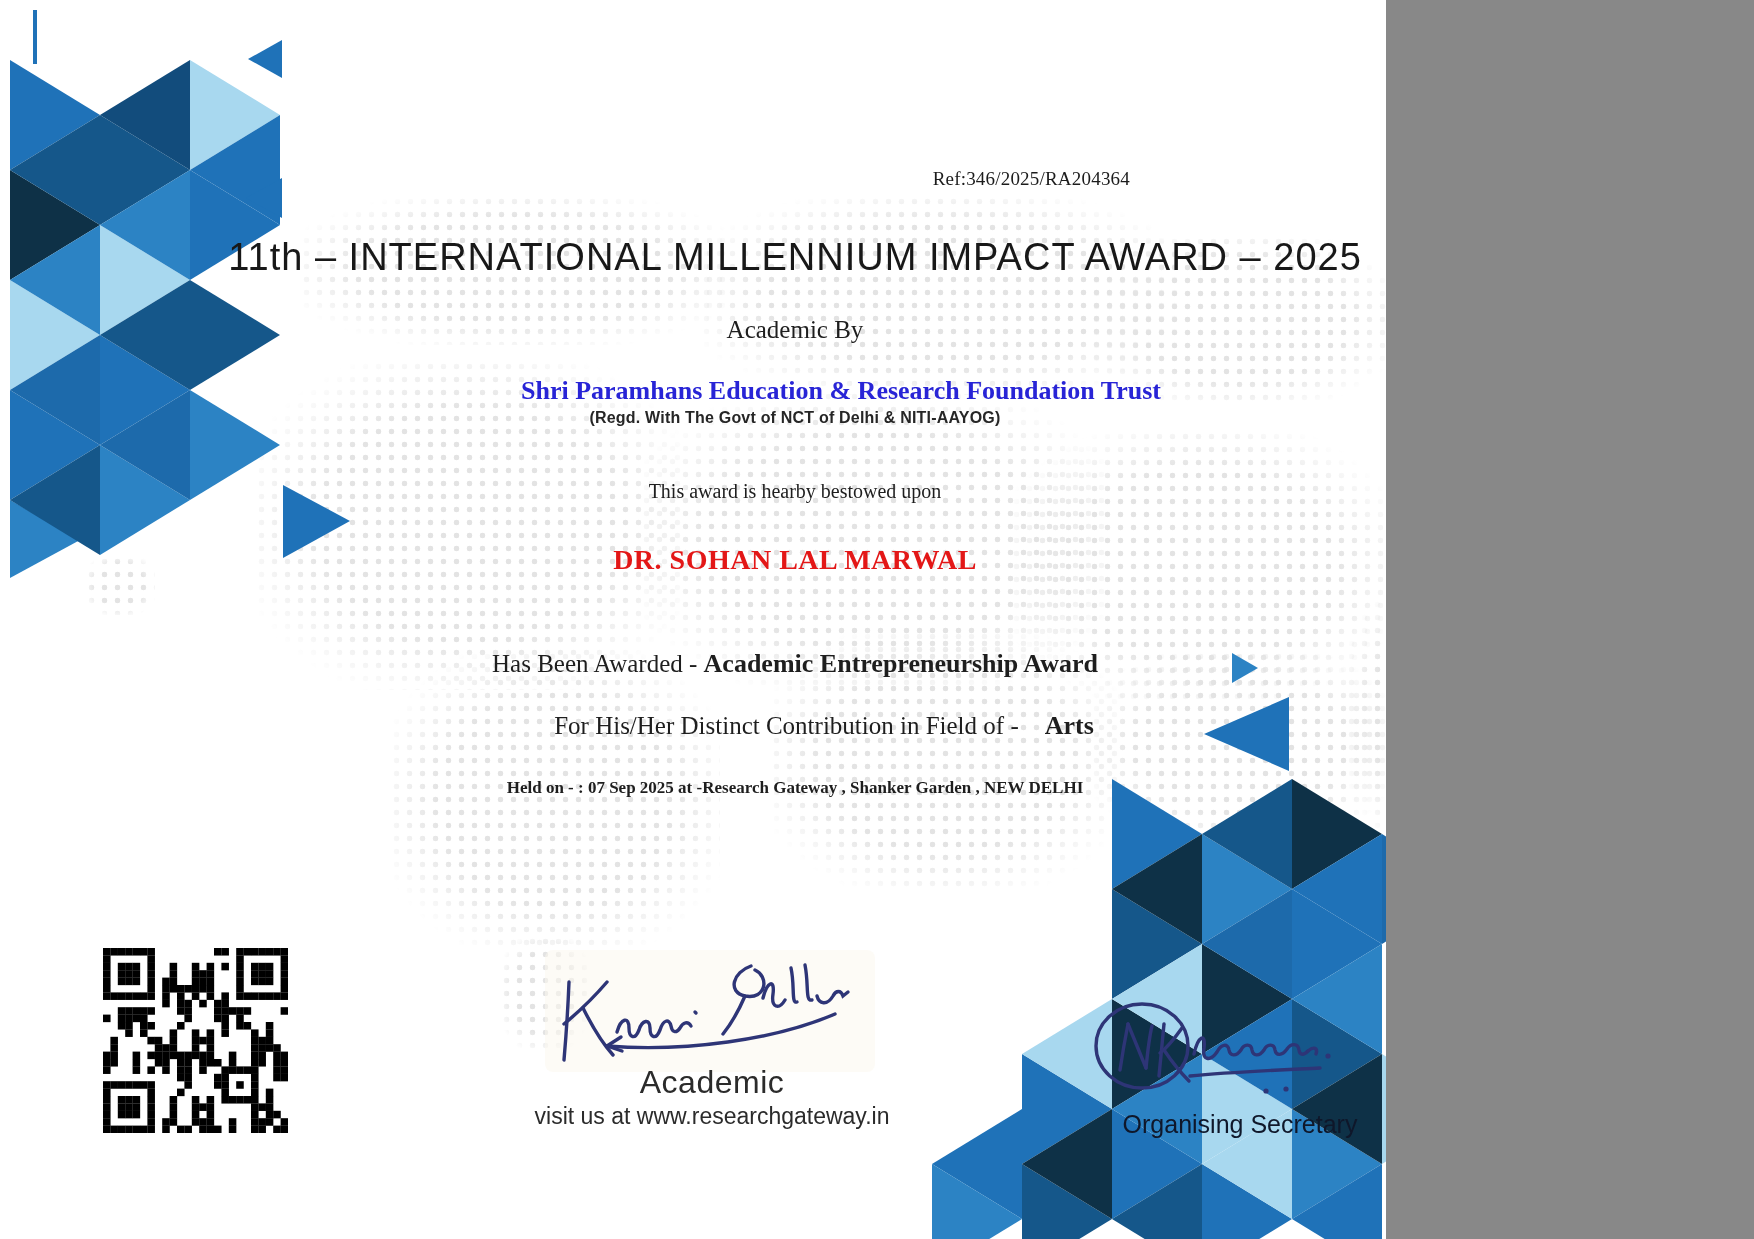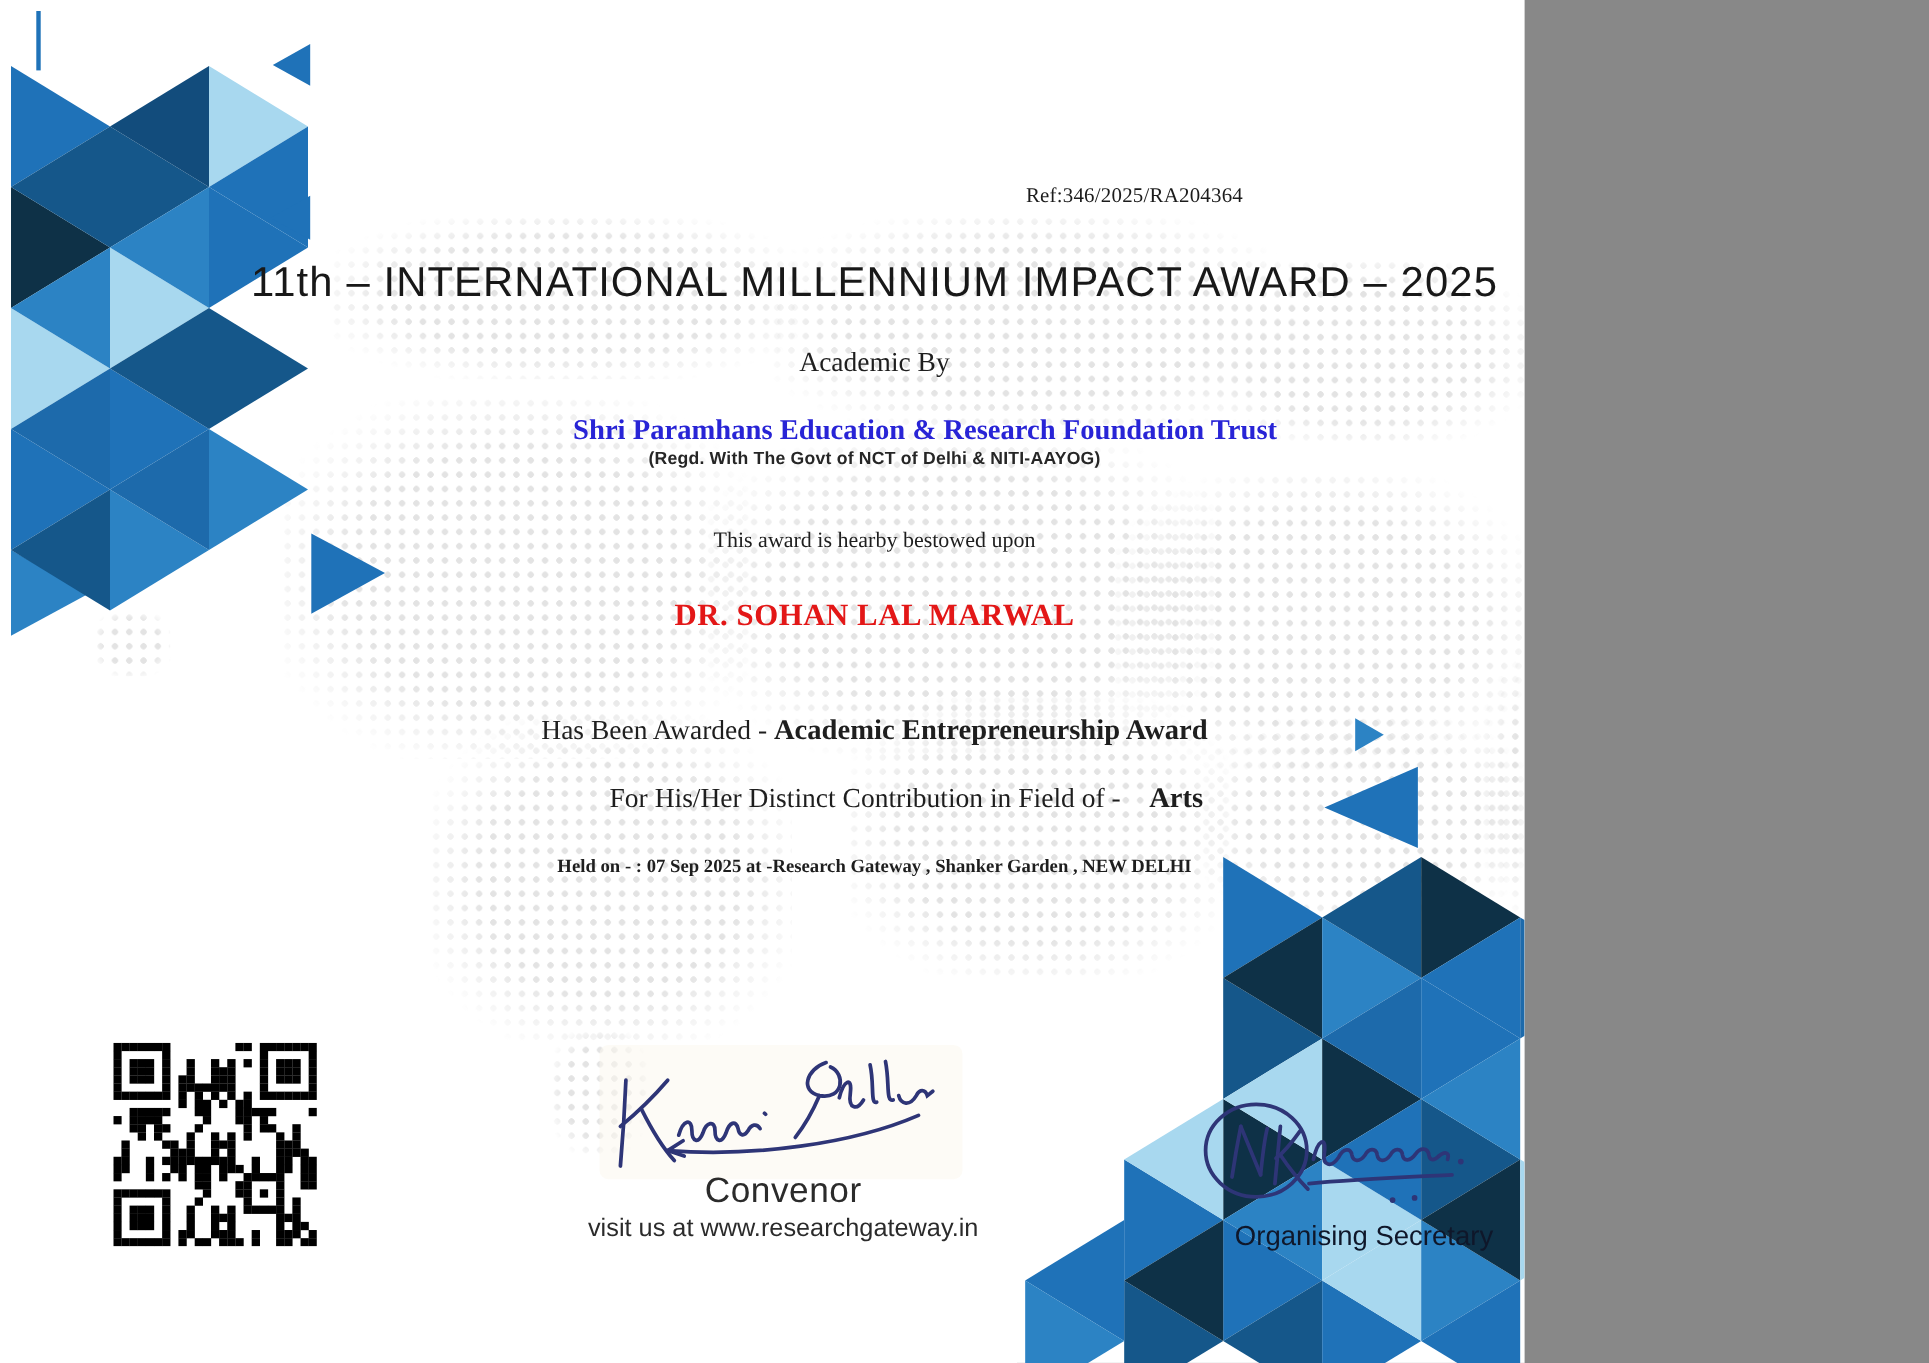--- a/index.html
+++ b/index.html
@@ -479,21 +479,21 @@
       <path d="M236,16 C240,34 236,52 242,50"></path>
       <path d="M250,13 C254,33 250,50 257,48"></path>
       <path d="M262,44 C264,52 272,54 278,44 C281,38 286,38 288,44 L293,40"></path>
       <path d="M280,62 C220,88 130,100 52,94"></path>
       <path d="M52,94 l14,-9"></path>
       <path d="M52,94 l15,5"></path>
     </g>
   </svg>
 
   <div class="convenor-block">
-    <div class="convenor-title">Convenor</div>
+    <div class="convenor-title">Academic</div>
     <div class="convenor-web">visit us at www.researchgateway.in</div>
   </div>
 
   <svg class="sig" style="left:1090px;top:998px" width="270" height="105" viewBox="0 0 270 105">
     <g fill="none" stroke="#2e3577" stroke-width="3.4" stroke-linecap="round">
       <ellipse cx="52" cy="48" rx="46" ry="42"></ellipse>
       <path d="M30,72 C33,52 36,36 38,26"></path>
       <path d="M38,26 L56,70"></path>
       <path d="M56,70 C58,50 60,36 62,28"></path>
       <path d="M74,26 C72,48 70,66 69,78"></path>

